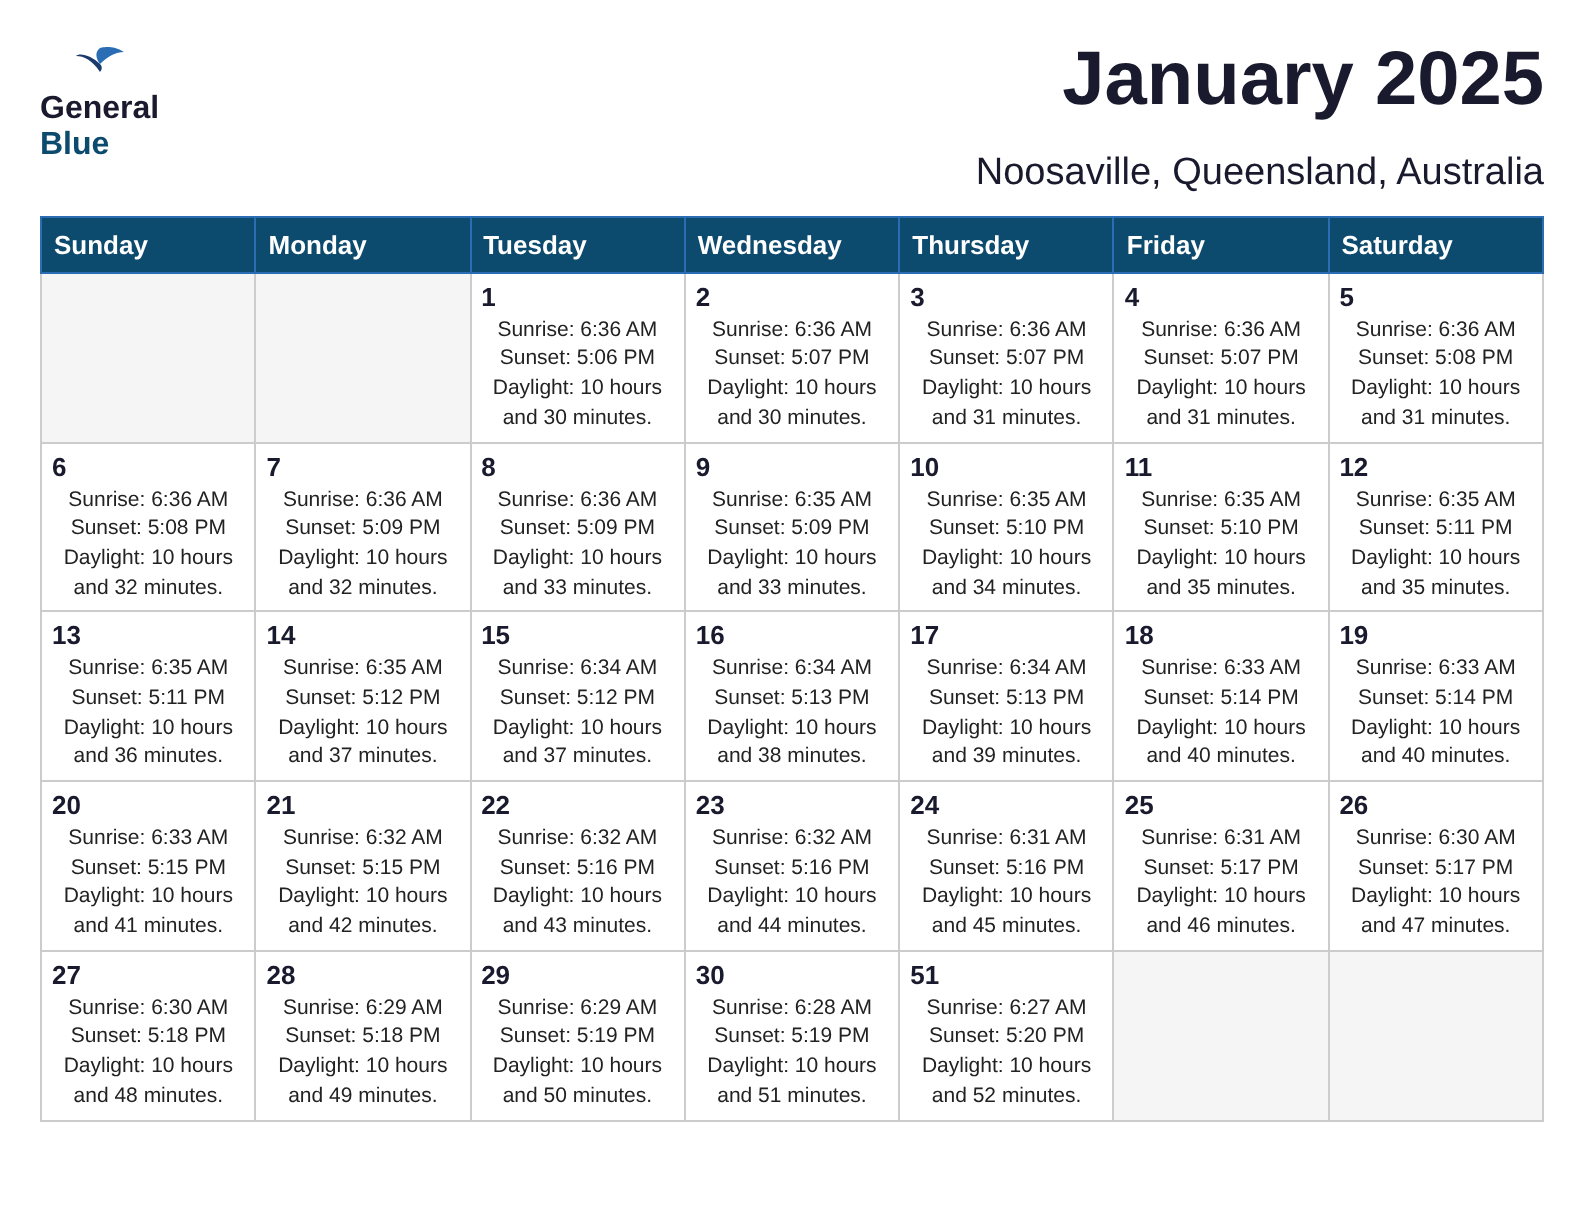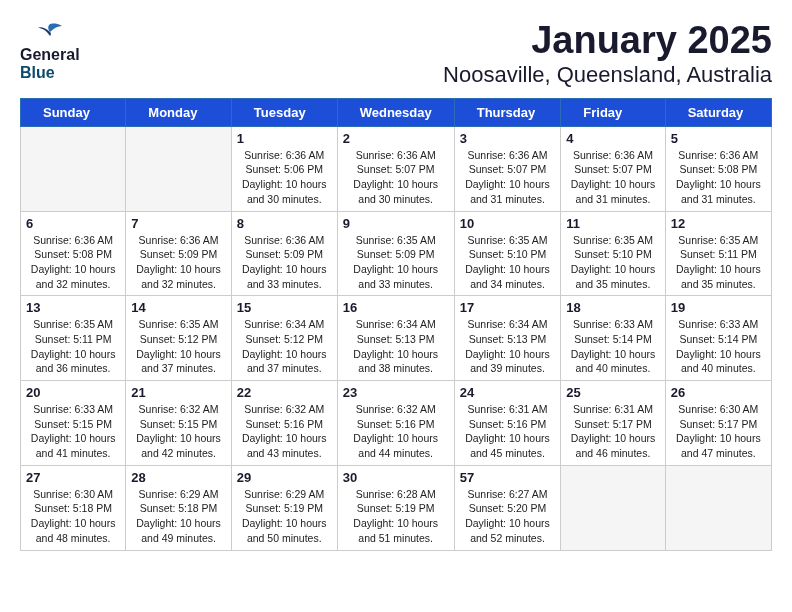--- a/index.html
+++ b/index.html
@@ -29,32 +29,33 @@
     .title-block {
       text-align: right;
     }
     .main-title {
       font-size: 38px;
       font-weight: bold;
       color: #1a1a2e;
       line-height: 1.1;
     }
     .subtitle {
-      font-size: 22px;
+      font-size: 19px;
       color: #1a1a2e;
+      margin-top: 14px;
     }
     .calendar {
       width: 100%;
       border-collapse: collapse;
       border: 1px solid #ccc;
     }
     .calendar th {
-      background: #1d4ed8;
+      background: #0c4a6e;
       color: #fff;
-      padding: 6px 22px;
+      padding: 6px 6px;
       font-size: 13px;
       font-weight: bold;
       text-align: left;
       border: 1px solid #2a6db5;
     }
     .calendar td {
       vertical-align: top;
       padding: 4px 5px;
       border: 1px solid #ccc;
       width: 107px;
@@ -328,21 +329,21 @@
 and 50 minutes.</div>
         </td>
         <td>
           <span class="day-num">30</span>
           <div class="day-info" style="white-space: pre-line;">Sunrise: 6:28 AM
 Sunset: 5:19 PM
 Daylight: 10 hours
 and 51 minutes.</div>
         </td>
         <td>
-          <span class="day-num">57</span>
+          <span class="day-num">51</span>
           <div class="day-info" style="white-space: pre-line;">Sunrise: 6:27 AM
 Sunset: 5:20 PM
 Daylight: 10 hours
 and 52 minutes.</div>
         </td>
         <td class="empty"></td>
         <td class="empty"></td>
       </tr>
     </tbody>
 </table>

